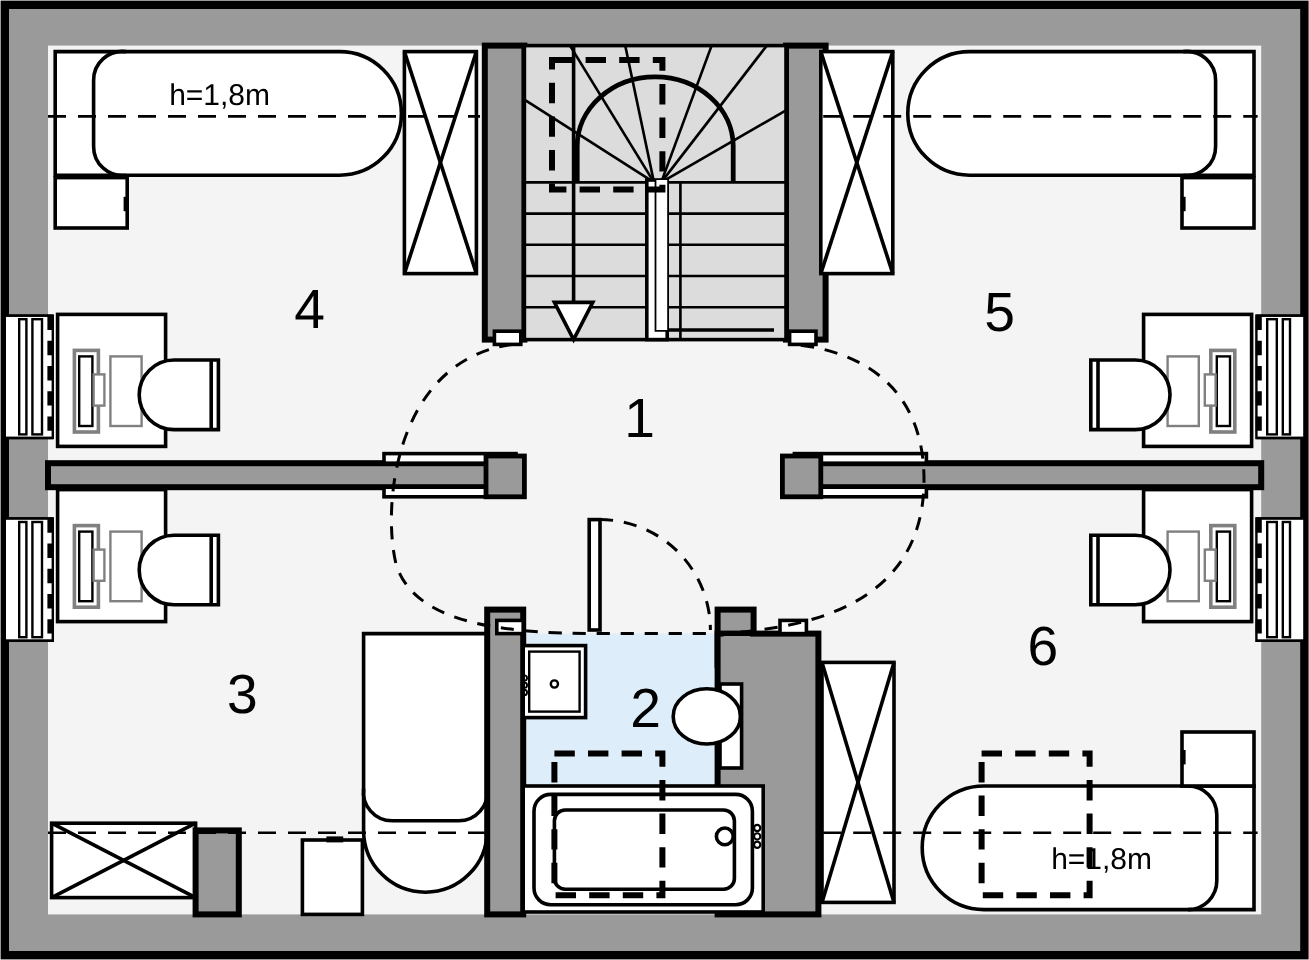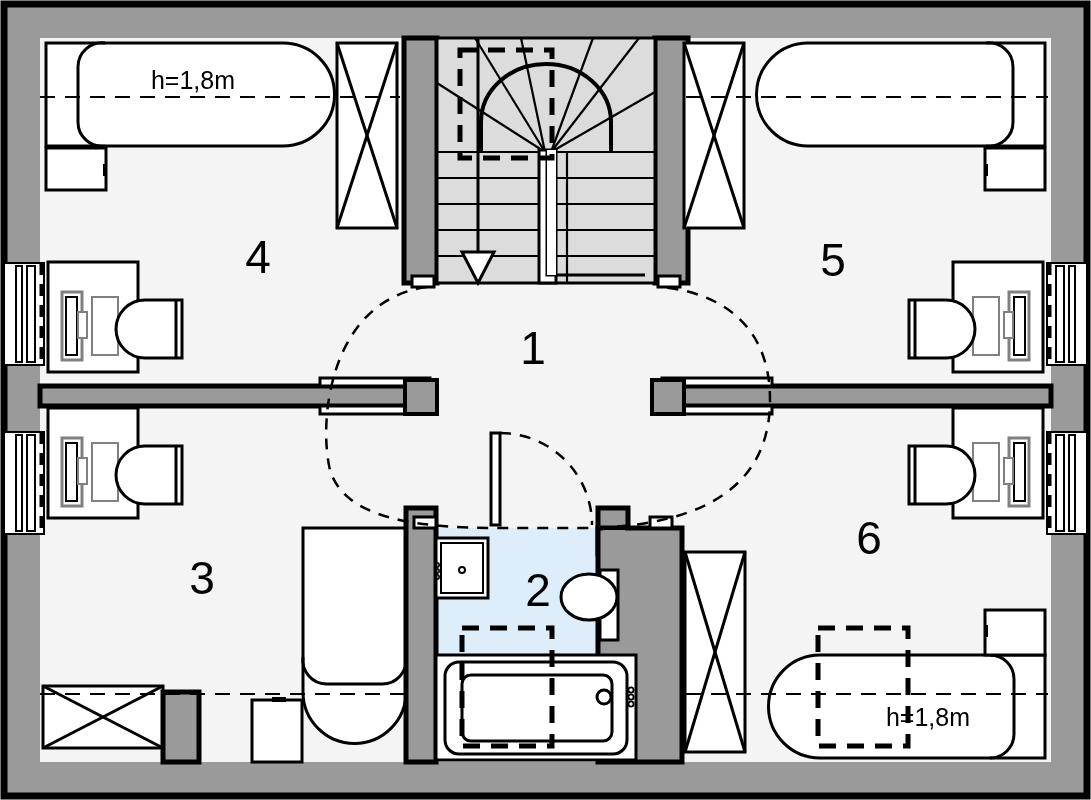--- a/index.html
+++ b/index.html
@@ -1,21 +1,21 @@
 <!DOCTYPE html>
 <html><head>
 <meta charset="utf-8">
 <style>
   html,body{margin:0;padding:0;background:#ffffff;}
   body{font-family:"Liberation Sans", sans-serif;}
   #plan{position:relative;width:1091px;height:800px;background:#ffffff;overflow:hidden;}
   #plan svg{display:block;}
   .lbl{position:absolute;font-family:"Liberation Sans", sans-serif;color:#000;white-space:nowrap;}
   .roomnum{font-size:46px;font-weight:400;letter-spacing:0;}
-  .htxt{font-size:25px;font-weight:400;margin-left:10px;}
+  .htxt{font-size:25px;font-weight:400;}
 </style>
 </head>
 <body>
 
 <div id="plan">
 
   <svg width="1091" height="800" viewBox="0 0 1091 800" shape-rendering="geometricPrecision">
 
     <defs>
       

